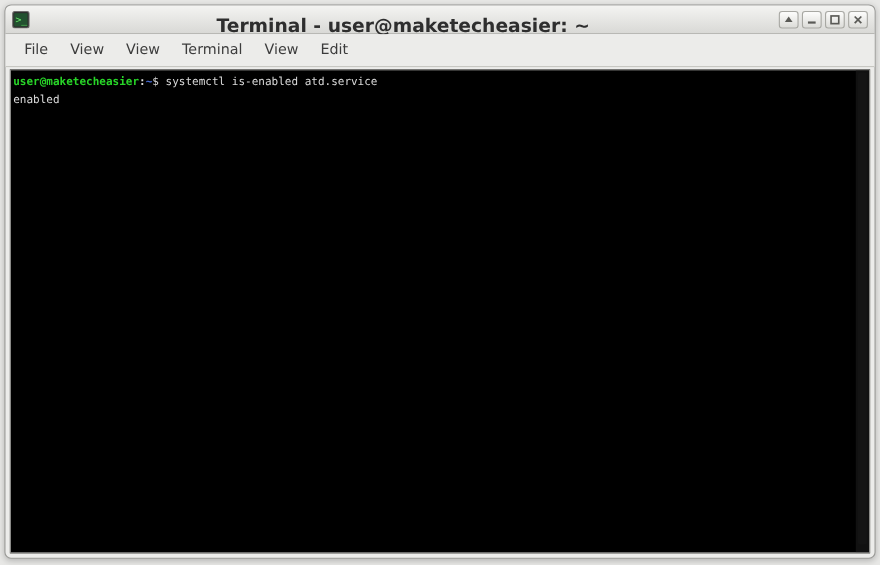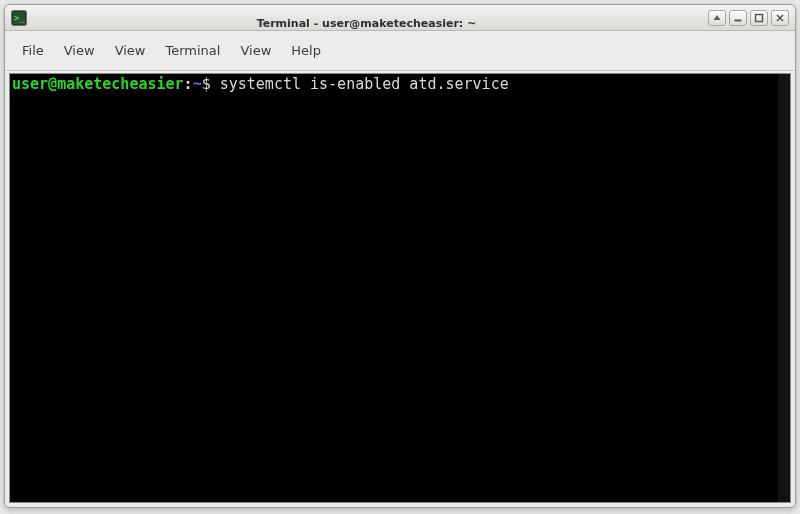--- a/index.html
+++ b/index.html
@@ -39,21 +39,21 @@
   .titlebar .icon {
     width: 16px;
     height: 16px;
     margin-right: 8px;
     flex-shrink: 0;
   }
   .title-text {
     flex: 1;
     text-align: center;
     font-weight: bold;
-    font-size: 11px;
+    font-size: 17px;
     color: #2e2e2e;
     margin-left: -10px;
     margin-top: 12px;
   }
   .win-buttons {
     display: flex;
     gap: 3px;
   }
   .win-btn {
     width: 18px;
@@ -61,21 +61,21 @@
     background: linear-gradient(#fdfdfc,#dcdcd8);
     border: 1px solid #a8a8a3;
     border-radius: 3px;
     display: flex;
     align-items: center;
     justify-content: center;
     cursor: pointer;
   }
   .win-btn svg { display:block; }
   .menubar {
-    height: 40px;
+    height: 30px;
     display: flex;
     align-items: center;
     padding: 0 8px;
     gap: 2px;
     background: #ececea;
     border-bottom: 1px solid #c7c7c2;
   }
   .menu-item {
     padding: 3px 9px;
     border-radius: 3px;
@@ -83,21 +83,21 @@
     font-size: 13px;
     color: #3c3c3c;
   }
   .terminal-area {
     flex: 1;
     margin: 2px 4px 4px 4px;
     background: #000;
     border: 1px solid #8a8a87;
     position: relative;
     font-family: "DejaVu Sans Mono","Liberation Mono","Courier New",monospace;
-    font-size: 15px;
+    font-size: 10px;
     line-height: 17px;
     color: #d9d9d9;
     padding: 2px 2px;
     overflow: hidden;
   }
   .term-line { white-space: pre; }
   .p-user { color: #28d528; font-weight: bold; }
   .p-colon { color: #d9d9d9; font-weight: bold; }
   .p-path { color: #4a6fd8; font-weight: bold; }
   .p-dollar { color: #d9d9d9; }
@@ -167,24 +167,25 @@
       </div>
     </div>
   </div>
 
   <div class="menubar">
     <div class="menu-item">File</div>
     <div class="menu-item">View</div>
     <div class="menu-item">View</div>
     <div class="menu-item">Terminal</div>
     <div class="menu-item">View</div>
-    <div class="menu-item">Help</div>
+    <div class="menu-item">Edit</div>
   </div>
 
   <div class="terminal-area">
     <div class="term-line"><span class="p-user">user@maketecheasier</span><span class="p-colon">:</span><span class="p-path">~</span><span class="p-dollar">$</span><span class="p-cmd"> </span><span class="p-cmd">systemctl is-enabled atd.service</span></div>
+    <div class="term-line"><span class="p-cmd">enabled</span></div>
 
     <div class="scrollbar">
       <div class="scrollbar-inner"></div>
     </div>
   </div>
 
 </div>
 
 </body></html>

